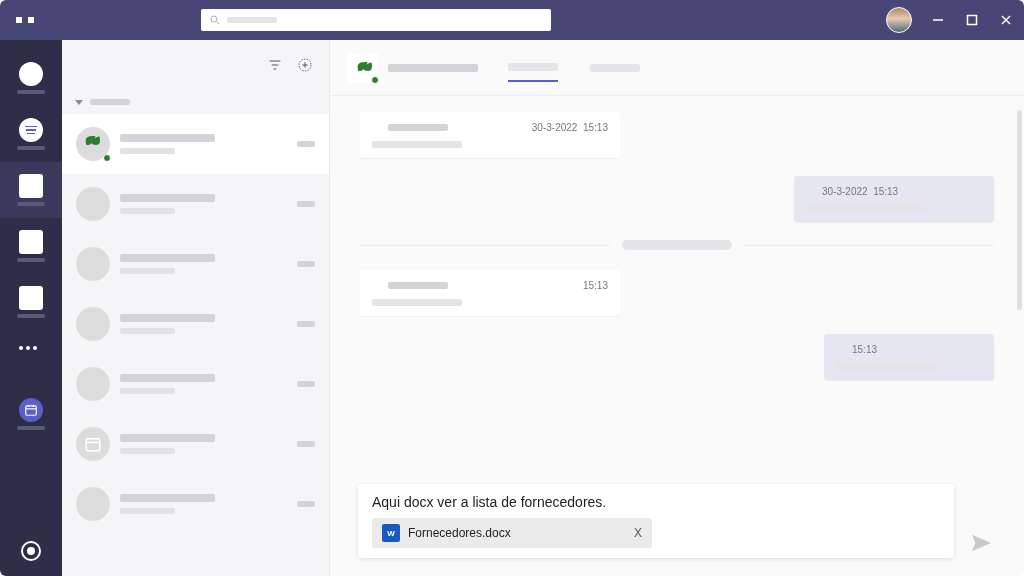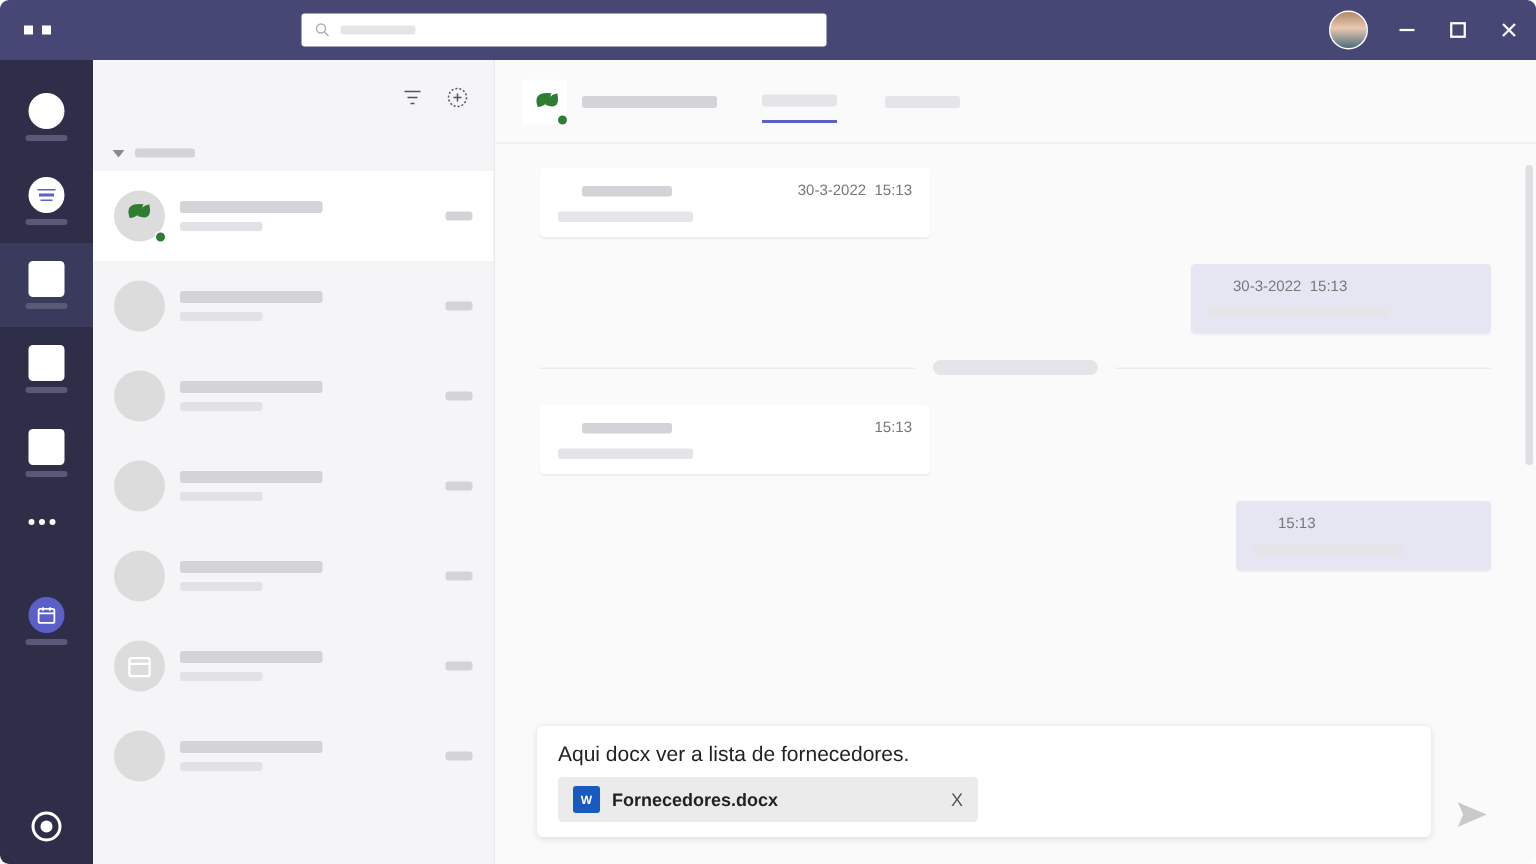--- a/index.html
+++ b/index.html
@@ -88,21 +88,21 @@
   .divider .line{ flex:1; height:1px; background:#ececf0; }
   .divider .pill{ height:10px; width:110px; background:#e4e4e9; border-radius:5px; }
 
   
   .composer-wrap{ padding:0 28px 18px 28px; display:flex; align-items:flex-end; gap:12px; }
   .composer{ flex:1; background:#fff; border-radius:4px; box-shadow:0 1px 4px rgba(0,0,0,0.12); padding:10px 14px 10px 14px; }
   .composer .text{ font-size:14px; color:#222; margin-bottom:8px; }
   .composer .attach{ display:flex; align-items:center; gap:8px; background:#ebebeb; border-radius:3px; padding:6px 10px; width:280px; }
   .composer .attach .doc-icon{ width:18px; height:18px; display:flex; align-items:center; justify-content:center; background:#185abd; border-radius:2px; }
   .composer .attach .doc-icon span{ font-size:8px; font-weight:700; color:#fff; }
-  .composer .attach .fname{ font-size:12px; font-weight:700; color:#222; flex:1; }
+  .composer .attach .fname{ font-size:12px; font-weight:400; color:#222; flex:1; }
   .composer .attach .close{ font-size:12px; color:#555; cursor:pointer; }
   .send-btn{ width:30px; height:30px; display:flex; align-items:center; justify-content:center; cursor:pointer; }
   .send-btn svg{ width:22px; height:22px; fill:#c9c9c9; }
 </style>
 </head>
 <body>
 
 <div class="app">
 
   <div class="titlebar">

